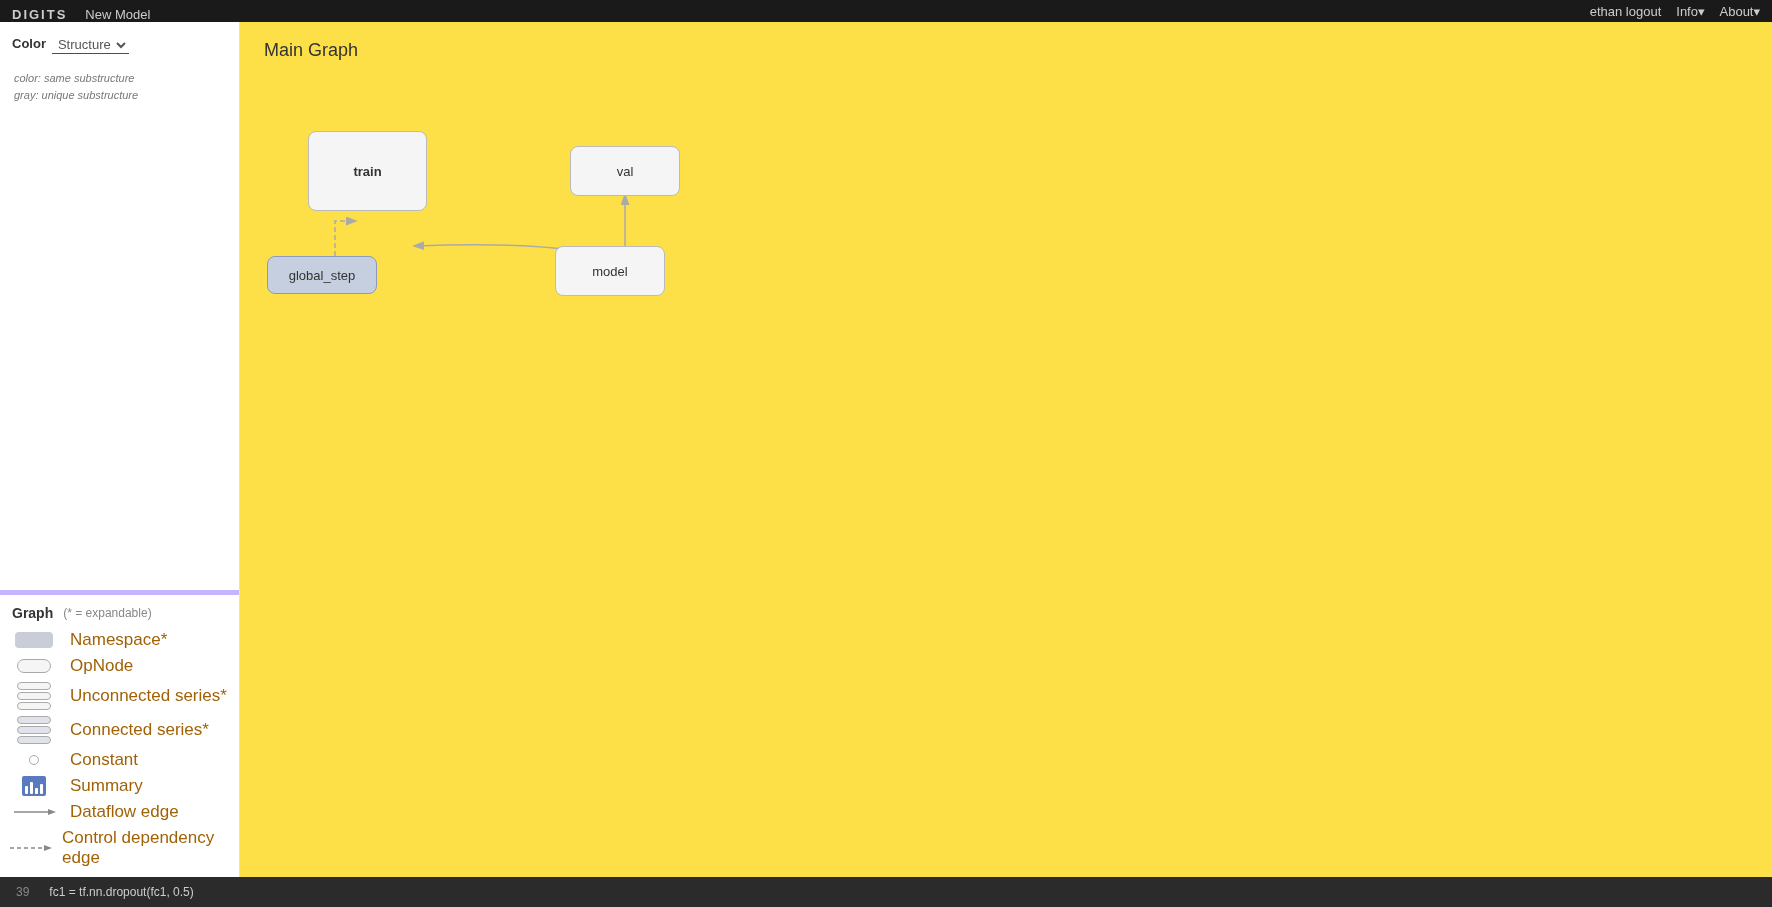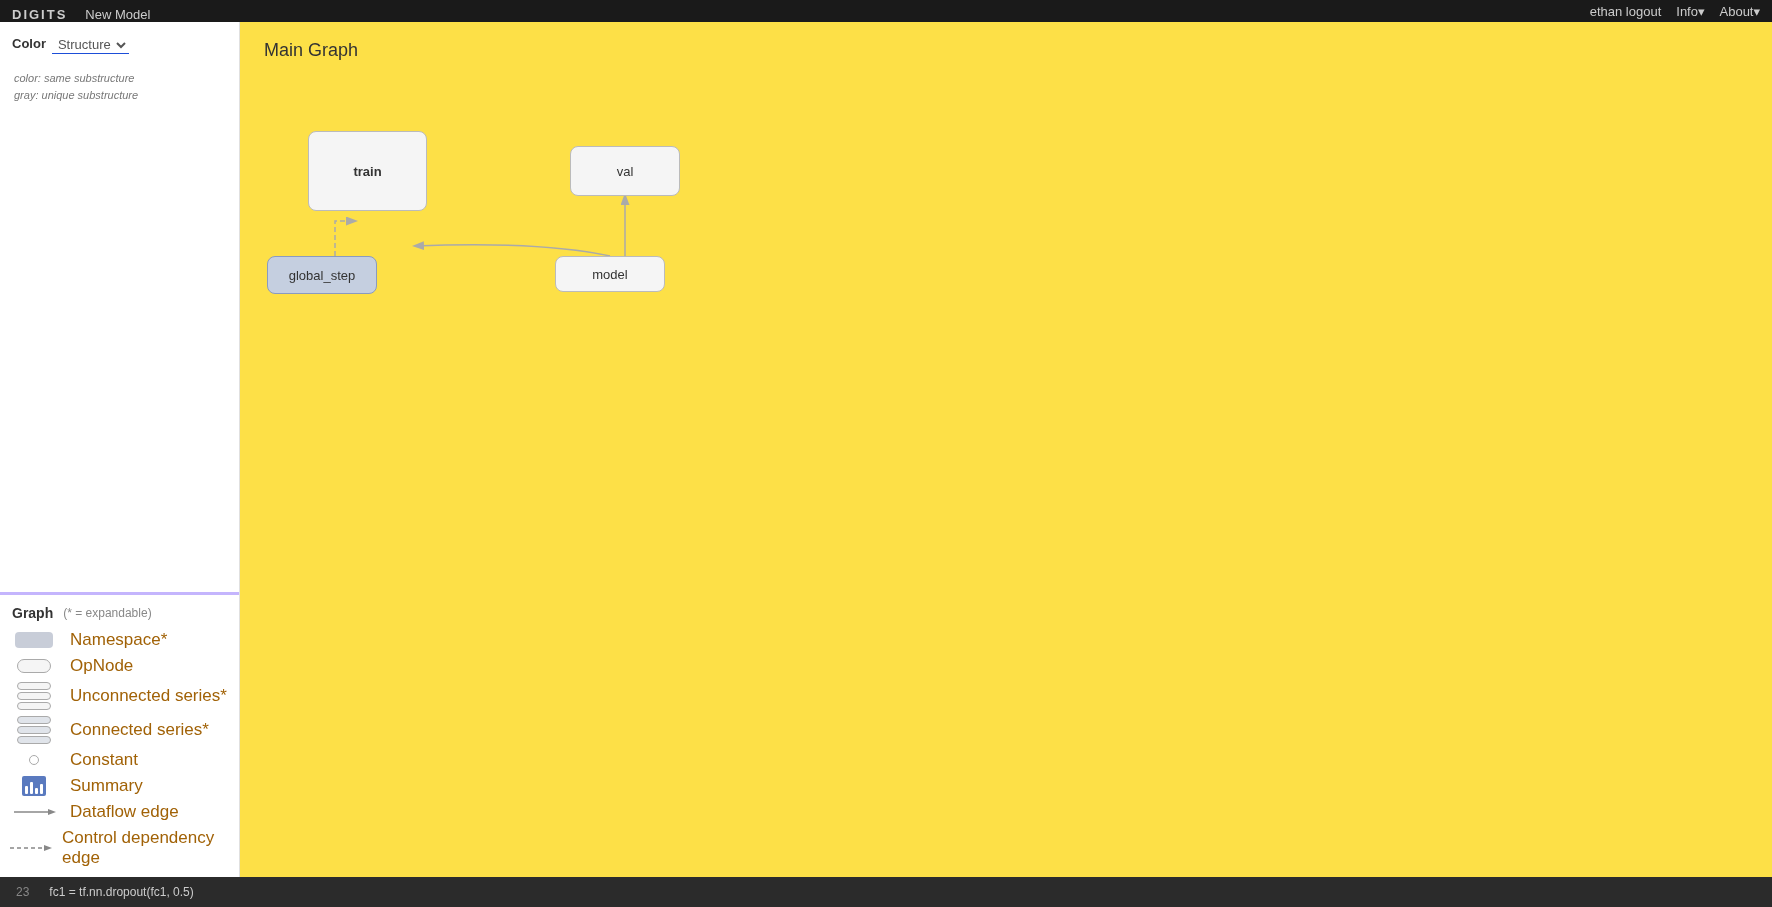--- a/index.html
+++ b/index.html
@@ -134,21 +134,21 @@
       font-style: italic;
     }
 
     .sidebar-spacer {
       flex: 1;
     }
 
     
     .legend-section {
       padding: 10px 0 10px 0;
-      border-top: 3px solid #c4b5fd;
+      border-top: 5px solid #c4b5fd;
     }
     .legend-title-row {
       display: flex;
       align-items: center;
       padding: 0 12px 6px 12px;
       gap: 10px;
     }
     .legend-title {
       font-weight: bold;
       font-size: 14px;
@@ -281,23 +281,23 @@
       font-weight: bold;
     }
     .graph-node.val {
       left: 330px;
       top: 75px;
       width: 110px;
       height: 50px;
     }
     .graph-node.model {
       left: 315px;
-      top: 185px;
+      top: 175px;
       width: 110px;
-      height: 36px;
+      height: 50px;
     }
     .graph-node.global_step {
       left: 27px;
       top: 185px;
       width: 110px;
       height: 38px;
       background: #c5cfe0;
       border-color: #8a9bbf;
     }
 
@@ -532,15 +532,15 @@
 
       <div class="bottom-bar">
         <button class="ok-button">OK</button>
       </div>
     </div>
 
   </div>
 </div>
 
 <div class="code-bar">
-  <span class="code-line-num">23</span>
+  <span class="code-line-num">39</span>
   <span>fc1 = tf.nn.dropout(fc1, 0.5)</span>
 </div>
 
 </body></html>

